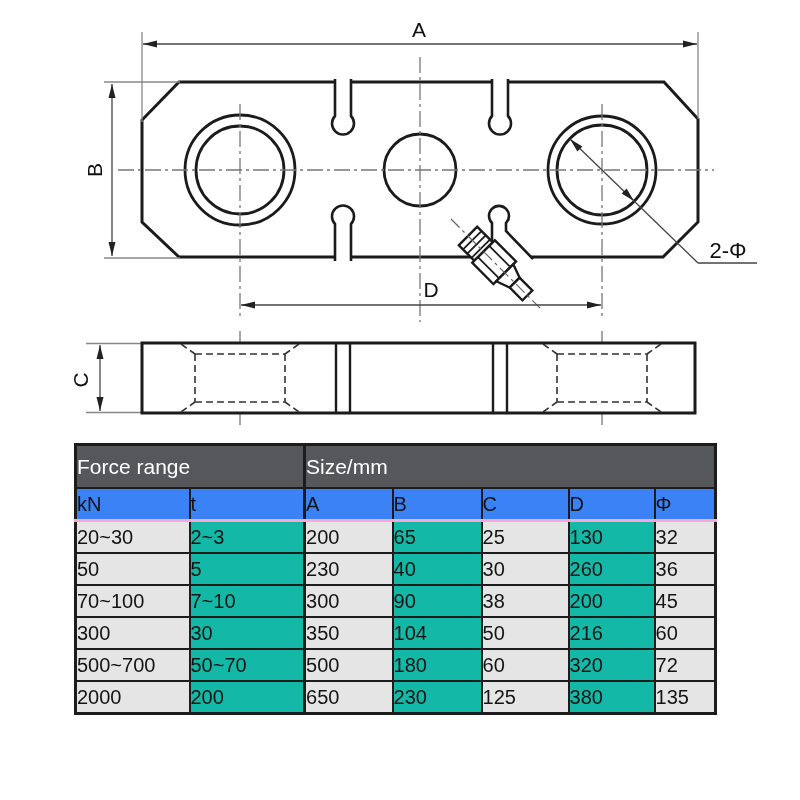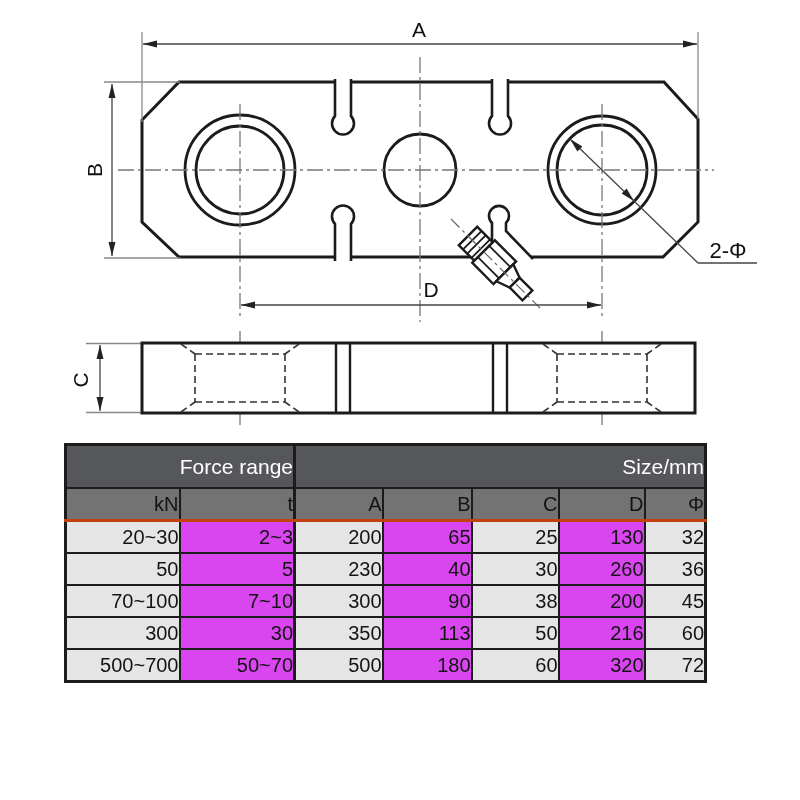--- a/index.html
+++ b/index.html
@@ -1,29 +1,29 @@
 <!DOCTYPE html>
 <html><head>
 <meta charset="utf-8">
 <style>
   html,body{margin:0;padding:0;background:#fff}
   .stage{position:relative;width:800px;height:800px;background:#ffffff;overflow:hidden;
          font-family:"Liberation Sans",sans-serif}
   svg.drawing{position:absolute;left:0;top:0;display:block}
   svg text{font-family:"Liberation Sans",sans-serif;fill:#111}
 
-  table.spec{position:absolute;left:64px;top:443px;width:640px;border-collapse:collapse;
+  table.spec{position:absolute;left:74px;top:443px;width:640px;border-collapse:collapse;
              table-layout:fixed;border:3px solid #1c1c1c;font-size:20px;color:#141414;
-             text-align:right;line-height:1}
+             text-align:left;line-height:1}
   table.spec th,table.spec td{border:2px solid #1c1c1c;padding:0;font-weight:400;
              overflow:hidden;white-space:nowrap}
   table.spec thead tr.group th{background:#56575b;color:#ffffff;height:41px;font-size:21px}
-  table.spec thead tr.sub th{height:30px;background:#737373;border-bottom:3px solid #c2410c}
+  table.spec thead tr.sub th{height:30px;background:#3b82f6;border-bottom:3px solid #f9a8d4}
   table.spec tbody td{height:30px;background:#e5e5e5}
-  table.spec .shade{background:#d946ef}
+  table.spec .shade{background:#14b8a6}
   table.spec .sep{border-left:3px solid #1c1c1c}
 </style>
 </head>
 <body>
 
 <div class="stage">
 
   <svg class="drawing" width="800" height="440" viewBox="0 0 800 440">
 
     <g>
@@ -184,29 +184,38 @@
         <td class="sep">300</td>
         <td class="shade">90</td>
         <td>38</td>
         <td class="shade">200</td>
         <td>45</td>
       </tr>
       <tr>
         <td>300</td>
         <td class="shade">30</td>
         <td class="sep">350</td>
-        <td class="shade">113</td>
+        <td class="shade">104</td>
         <td>50</td>
         <td class="shade">216</td>
         <td>60</td>
       </tr>
       <tr>
         <td>500~700</td>
         <td class="shade">50~70</td>
         <td class="sep">500</td>
         <td class="shade">180</td>
         <td>60</td>
         <td class="shade">320</td>
         <td>72</td>
       </tr>
+      <tr>
+        <td>2000</td>
+        <td class="shade">200</td>
+        <td class="sep">650</td>
+        <td class="shade">230</td>
+        <td>125</td>
+        <td class="shade">380</td>
+        <td>135</td>
+      </tr>
     </tbody>
   </table>
 </div>
 
 </body></html>

